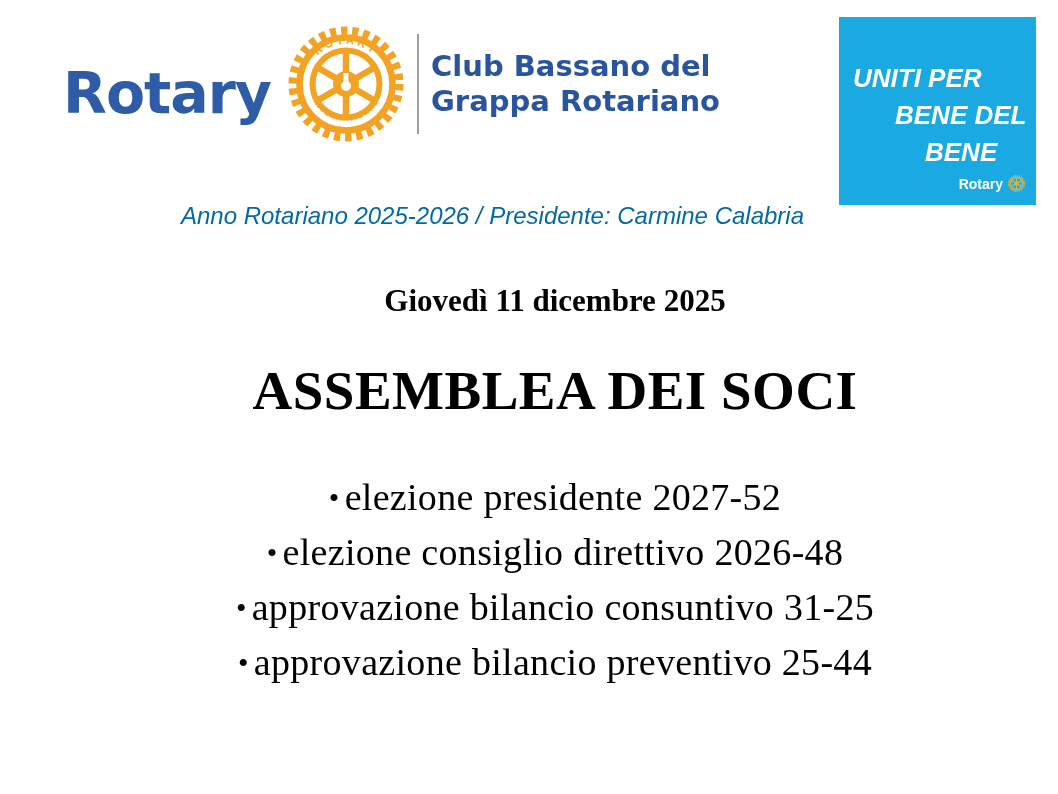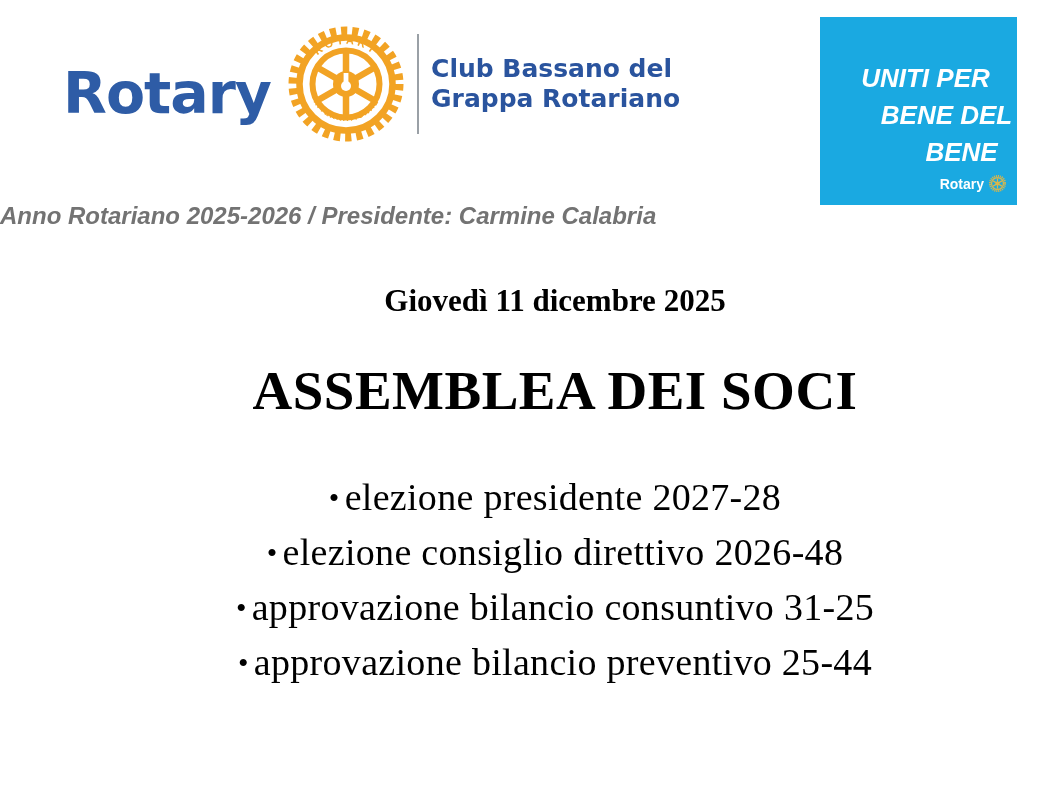--- a/index.html
+++ b/index.html
@@ -37,39 +37,38 @@
   }
   .logo-divider {
     width: 2px;
     height: 100px;
     background: #9aa0a6;
     margin: 0 12px 0 10px;
   }
   .club-name {
     font-family: "DejaVu Sans", sans-serif;
     font-weight: 700;
-    font-size: 25px;
+    font-size: 29px;
     line-height: 1.22;
     color: #2a549e;
     letter-spacing: 0px;
   }
 
   
   .banner {
     position: absolute;
-    left: 820px;
+    left: 839px;
     top: 17px;
     width: 197px;
     height: 188px;
     background: #1aa9e1;
     color: #ffffff;
     font-family: "Liberation Sans", sans-serif;
     font-style: italic;
     font-weight: 700;
-    text-align: center;
   }
   .banner .b-line {
     font-size: 26px;
     line-height: 37px;
     letter-spacing: 0px;
     white-space: nowrap;
   }
   .banner .b1 { margin: 43px 0 0 14px; }
   .banner .b2 { margin-left: 56px; }
   .banner .b3 { margin-left: 86px; }
@@ -85,25 +84,26 @@
     font-size: 14px;
   }
   .banner-brand svg { display: block; }
 
   
   .subtitle {
     position: absolute;
     left: 0;
     top: 202px;
     width: 985px;
+    text-align: center;
     font-family: "Liberation Sans", sans-serif;
     font-style: italic;
-    font-weight: 700;
+    font-weight: 400;
     font-size: 24px;
-    color: #737373;
+    color: #0369a1;
     letter-spacing: 0px;
   }
 
   
   .content {
     position: absolute;
     left: 26px;
     top: 282px;
     width: 1058px;
     text-align: center;
@@ -199,21 +199,21 @@
     </div>
   </div>
 
   <div class="subtitle">Anno Rotariano 2025-2026 / Presidente: Carmine Calabria</div>
 
   <div class="content">
     <div class="event-date">Giovedì 11 dicembre 2025</div>
     <div class="event-title">ASSEMBLEA DEI SOCI</div>
     <div class="bullet-list">
       <div class="bullet-line">
-        <span class="bullet-marker">•</span><span>elezione presidente 2027-28</span>
+        <span class="bullet-marker">•</span><span>elezione presidente 2027-52</span>
       </div>
       <div class="bullet-line">
         <span class="bullet-marker">•</span><span>elezione consiglio direttivo 2026-48</span>
       </div>
       <div class="bullet-line">
         <span class="bullet-marker">•</span><span>approvazione bilancio consuntivo 31-25</span>
       </div>
       <div class="bullet-line">
         <span class="bullet-marker">•</span><span>approvazione bilancio preventivo 25-44</span>
       </div>

